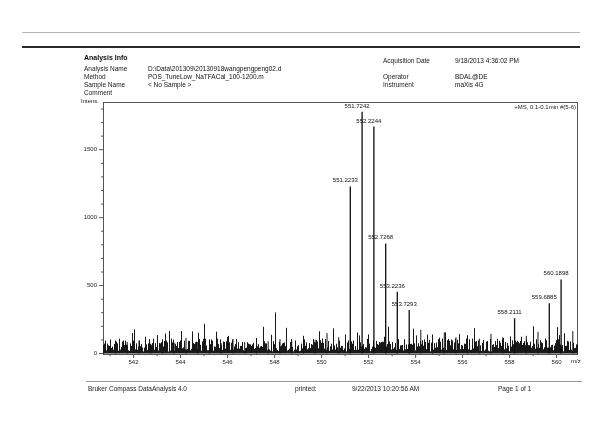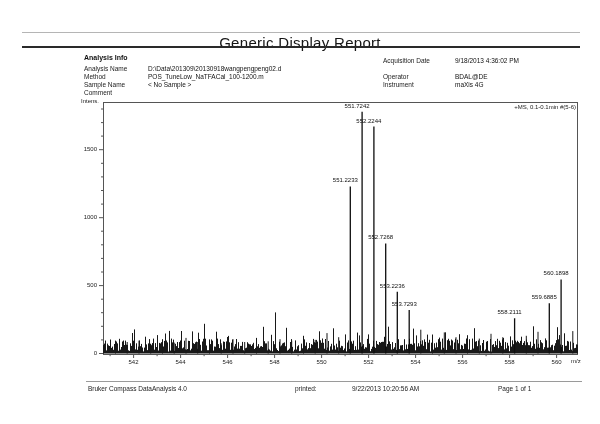--- a/index.html
+++ b/index.html
@@ -25,21 +25,20 @@
   .peak-label{position:absolute;width:74px;text-align:center;font-size:6px;color:#111;white-space:nowrap;}
   .x-tick-label{position:absolute;width:30px;text-align:center;font-size:6px;color:#222;}
   .y-tick-label{position:absolute;width:34px;text-align:right;font-size:6px;color:#222;}
 </style>
 </head>
 <body>
 
 <div id="page">
 
   <div class="abs" id="title-rule-top"></div>
-  <div class="abs" id="report-title">Generic Display Report</div>
   <div class="abs" id="title-rule-bottom"></div>
 
   <div class="abs sec-label" style="left:84px;top:54px;">Analysis Info</div>
 
   <div class="abs f-label" style="left:84px;top:65px;">Analysis Name</div>
   <div class="abs f-value" style="left:148px;top:65px;">D:\Data\201309\20130918wangpengpeng02.d</div>
 
   <div class="abs f-label" style="left:84px;top:73px;">Method</div>
   <div class="abs f-value" style="left:148px;top:73px;">POS_TuneLow_NaTFACal_100-1200.m</div>
 

